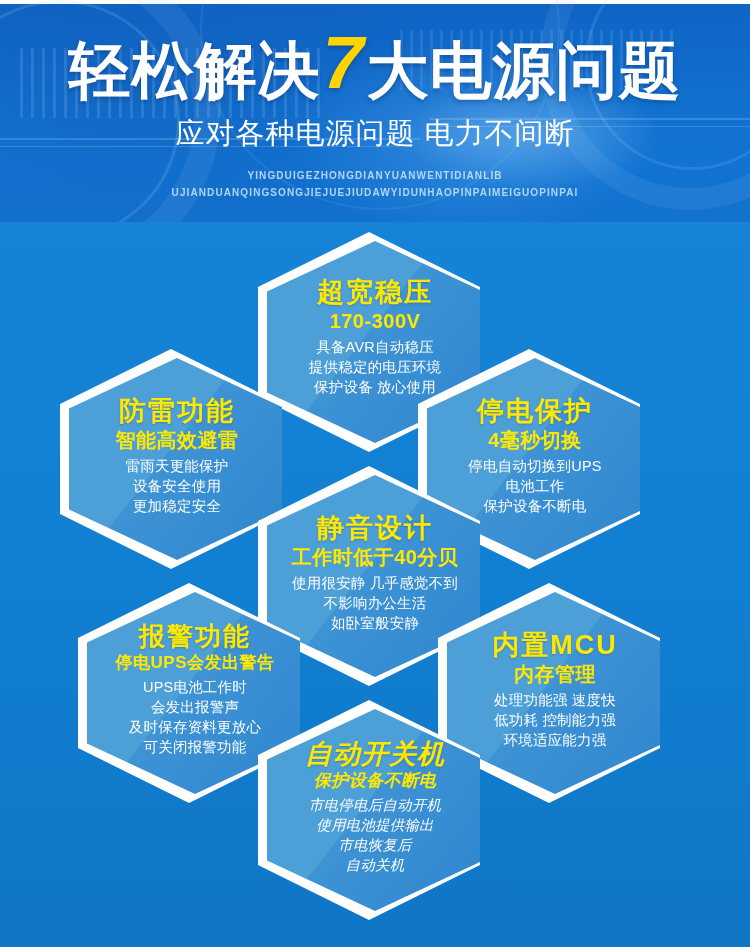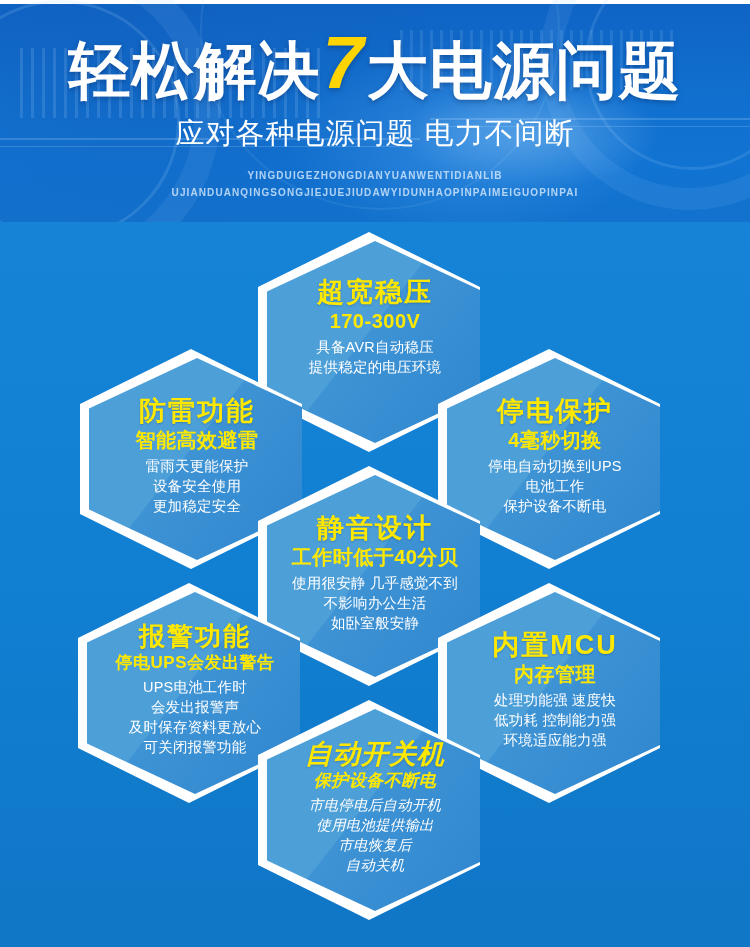--- a/index.html
+++ b/index.html
@@ -180,24 +180,24 @@
     line-height:1.38;
     margin-top:3px;
     letter-spacing:0.2px;
   }
   .hx-body div { white-space:nowrap; }
 
   
   #hex-top      { left:258px; top:10px; }
   #hex-top .hex-content     { padding-top:36px; }
 
-  #hex-left-up  { left:80px;  top:127px;padding-left:9px; }
+  #hex-left-up  { left:60px;  top:127px;padding-left:9px; }
   #hex-left-up .hex-content { padding-top:38px; }
 
-  #hex-right-up { left:438px; top:127px; }
+  #hex-right-up { left:418px; top:127px; }
   #hex-right-up .hex-content{ padding-top:38px; }
 
   #hex-center   { left:258px; top:244px; }
   #hex-center .hex-content  { padding-top:38px; }
 
   #hex-left-dn  { left:78px;  top:361px; }
   #hex-left-dn .hex-content { padding-top:30px; }
 
   #hex-right-dn { left:438px; top:361px; }
   #hex-right-dn .hex-content{ padding-top:38px; }
@@ -241,20 +241,21 @@
   <div class="body-area">
 
     <div class="hex" id="hex-top">
       <div class="hex-inner">
         <div class="hex-content">
           <div class="hx-title">超宽稳压</div>
           <div class="hx-sub big">170-300V</div>
           <div class="hx-body">
             <div>具备AVR自动稳压</div>
             <div>提供稳定的电压环境</div>
+            <div>保护设备 放心使用</div>
           </div>
         </div>
       </div>
     </div>
 
     <div class="hex" id="hex-left-up">
       <div class="hex-inner">
         <div class="hex-content">
           <div class="hx-title">防雷功能</div>
           <div class="hx-sub big">智能高效避雷</div>

